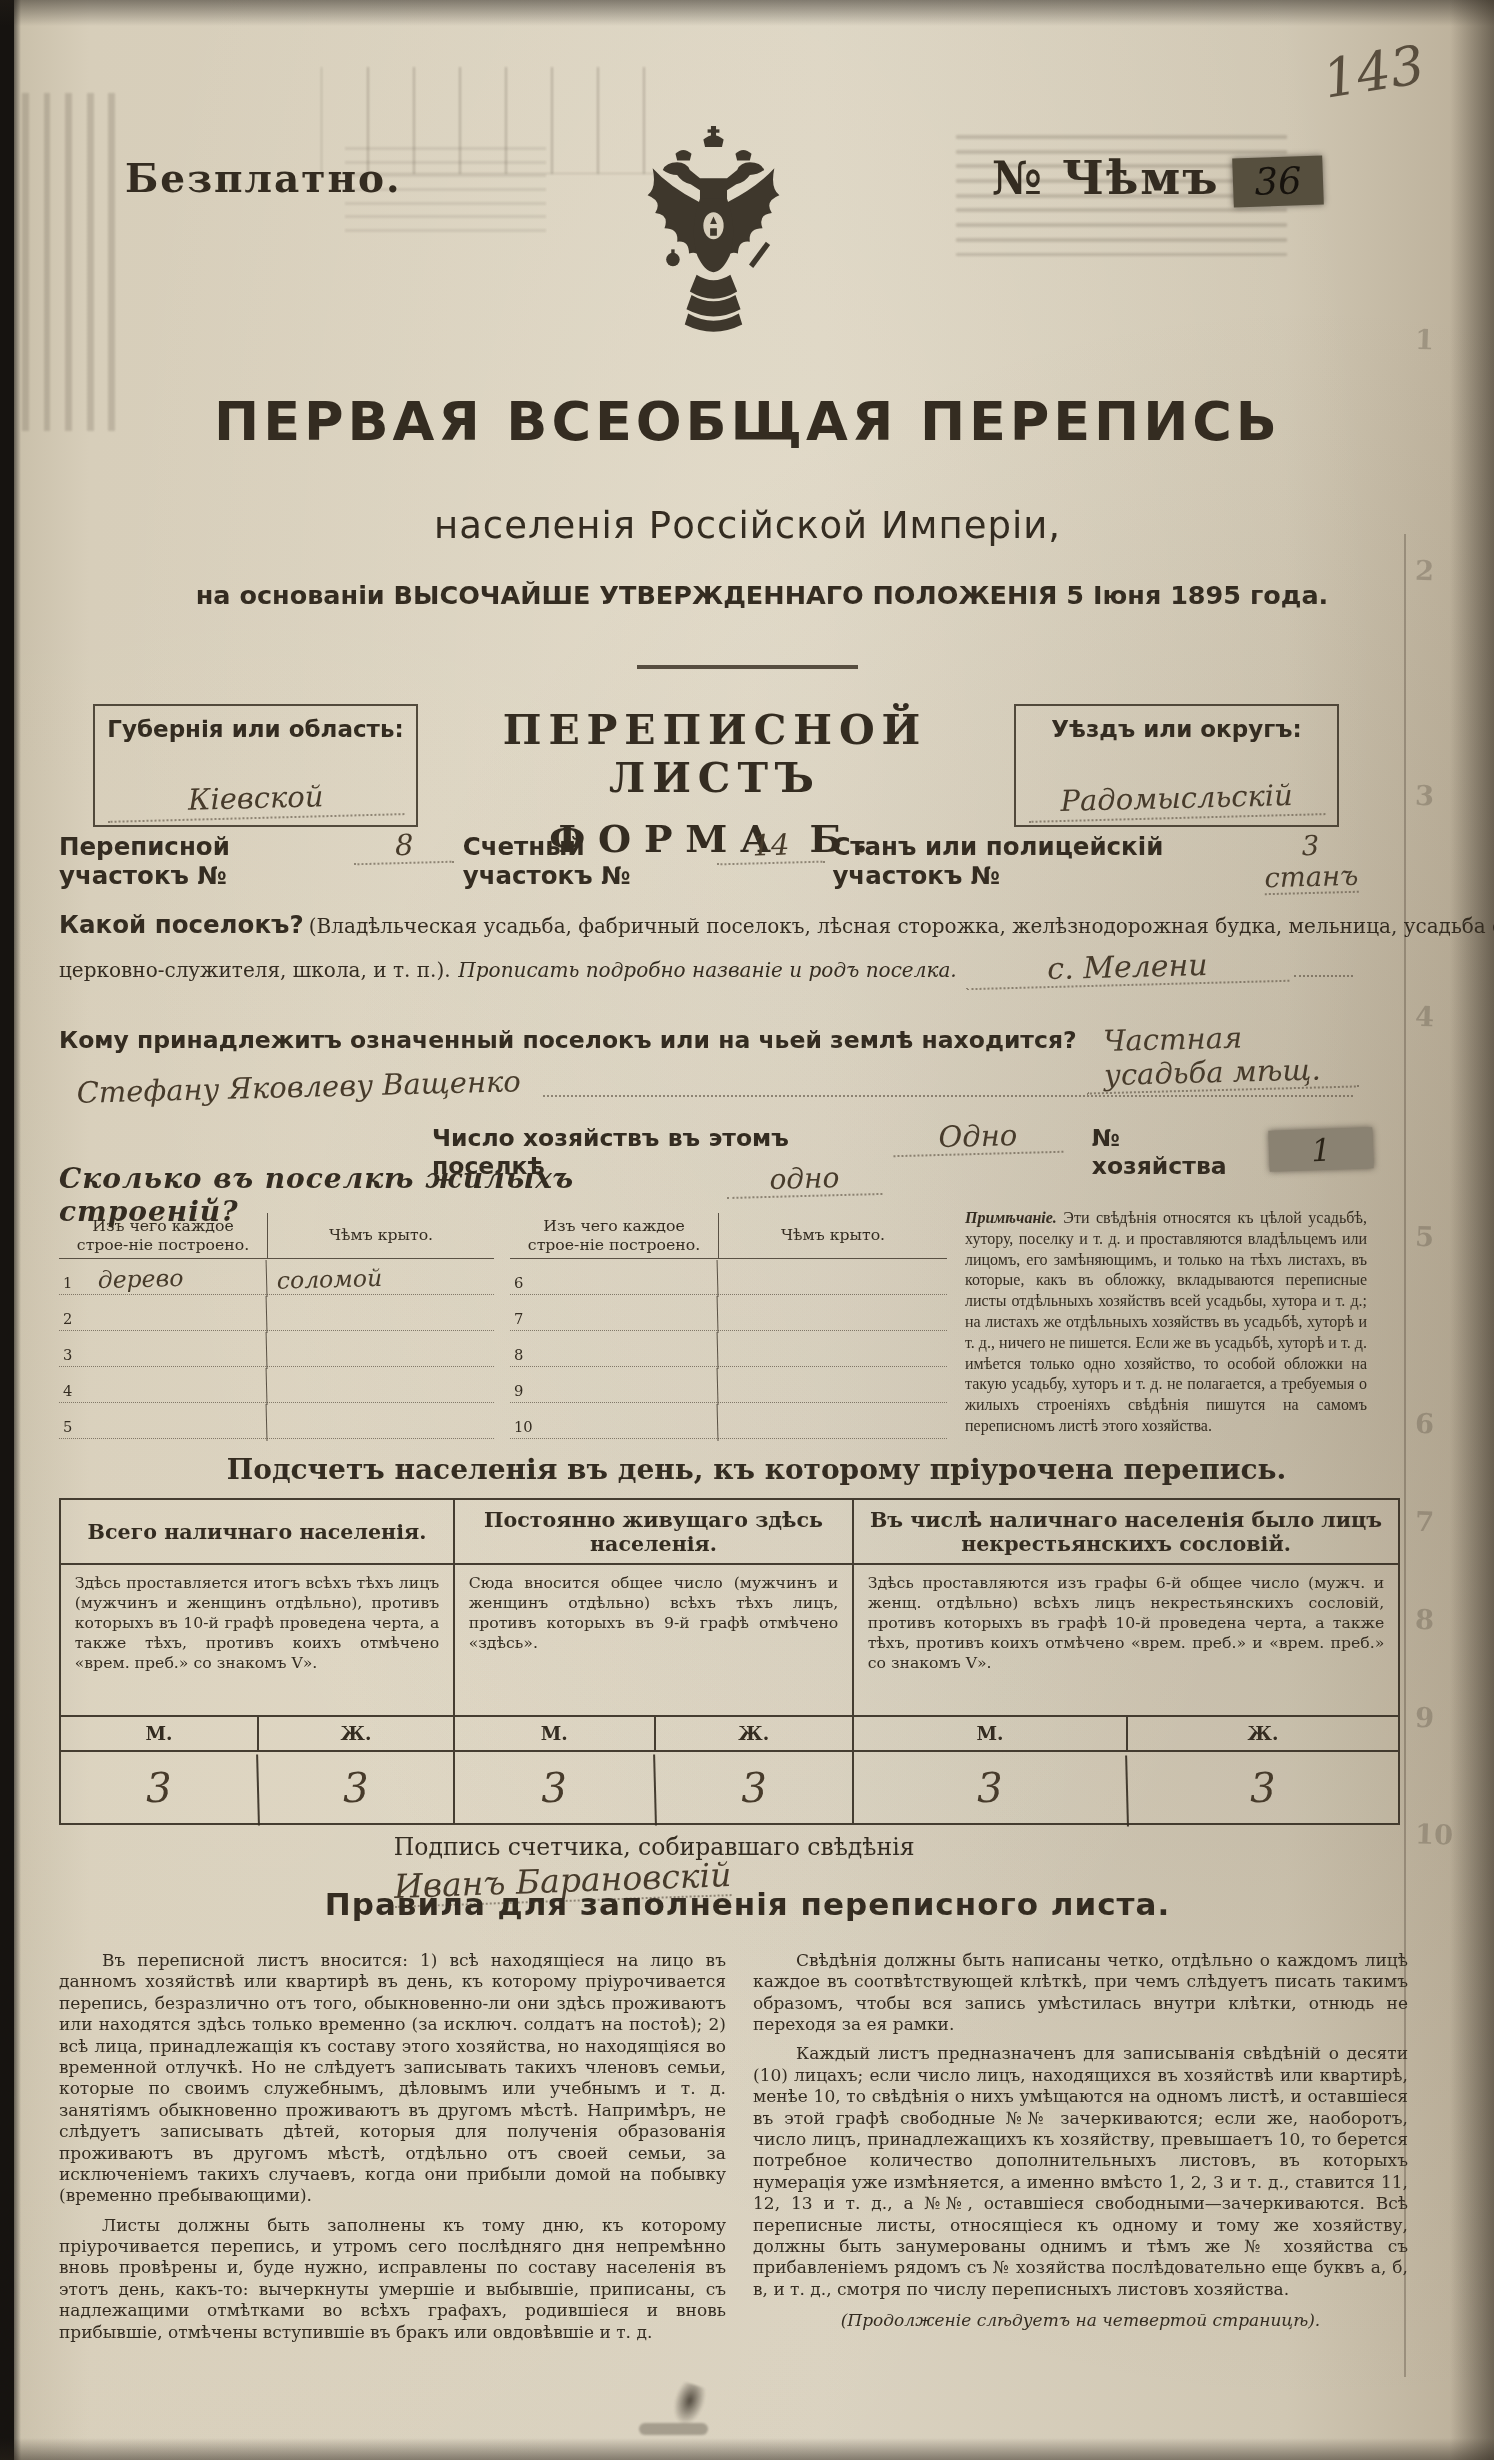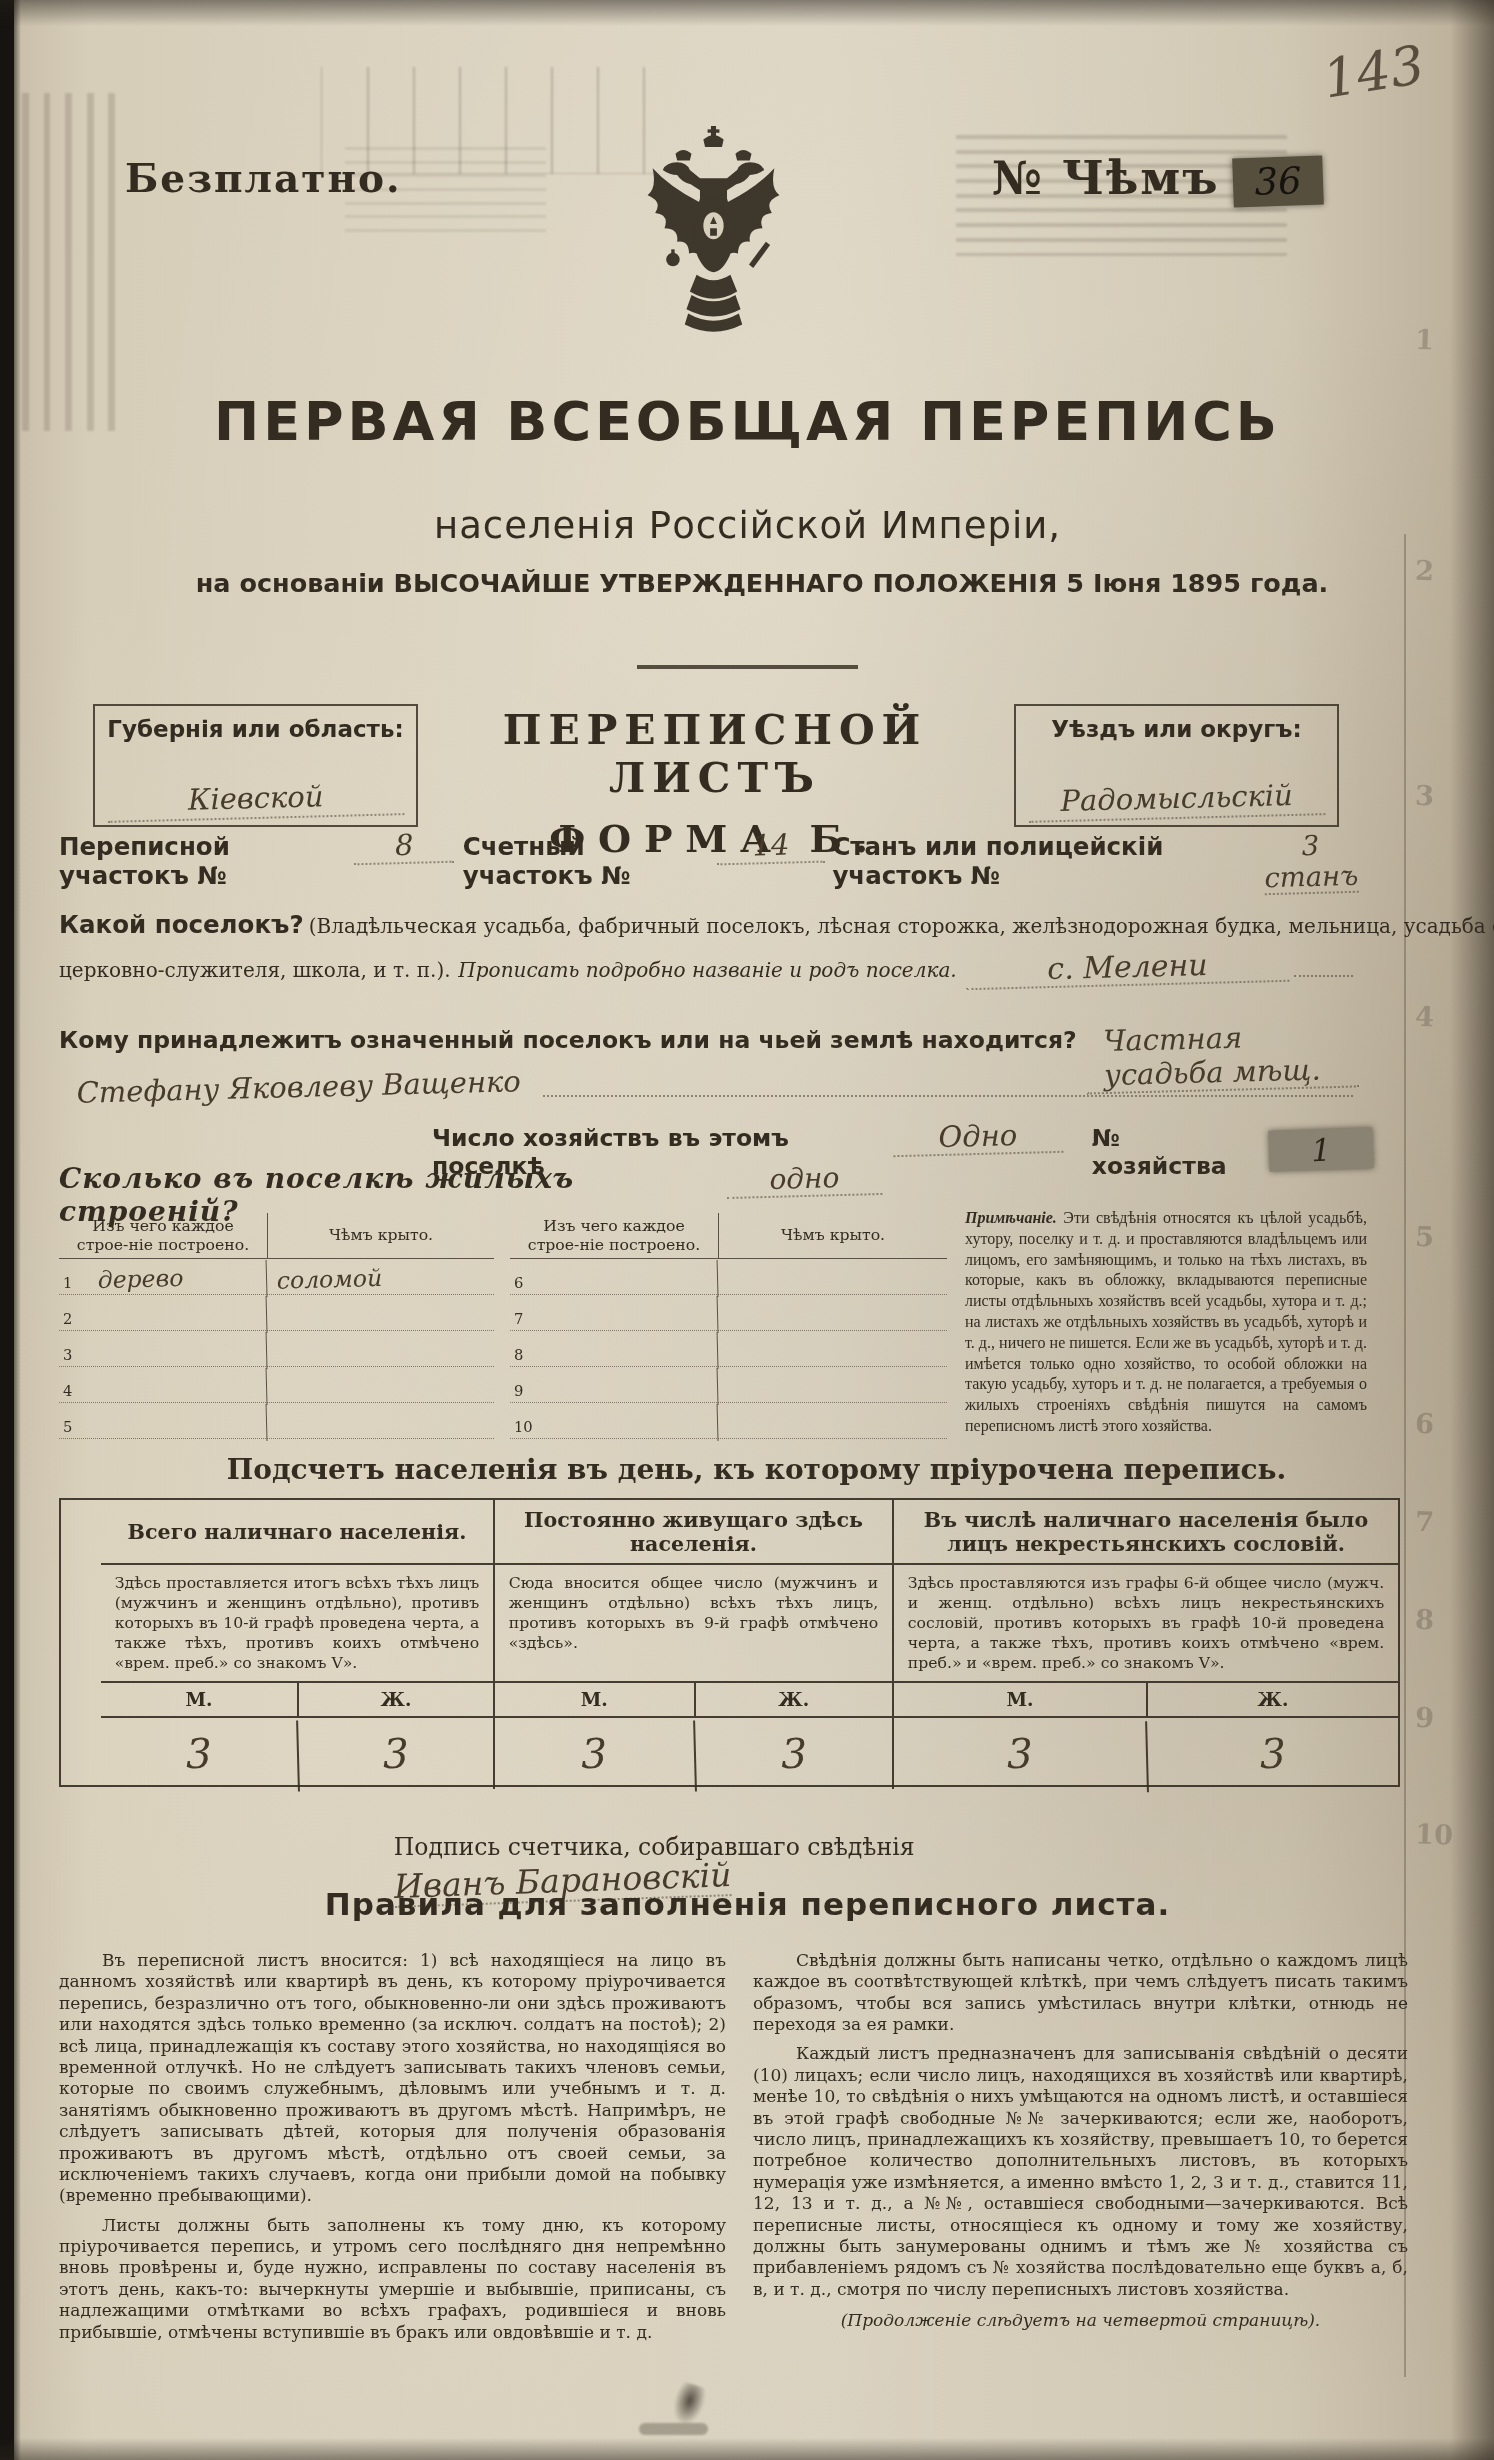--- a/index.html
+++ b/index.html
@@ -130,21 +130,21 @@
     </svg>
   </div>
 
   <div class="abs flexline" style="left:992px;top:151px;">
     <span class="serif b print" style="font-size:46px;letter-spacing:2px;">№ Чѣмъ</span>
     <span class="inkbox hw" style="width:90px;height:49px;font-size:37px;margin-left:13.7px;">36</span>
   </div>
 
   <div class="abs ctr sans b print" style="top:390px;font-size:54px;letter-spacing:3.9px;">ПЕРВАЯ ВСЕОБЩАЯ ПЕРЕПИСЬ</div>
   <div class="abs ctr sans print" style="top:504px;font-size:37px;letter-spacing:1px;">населенія Россійской Имперіи,</div>
-  <div class="abs ctr sans b print" style="top:568px;font-size:25.5px;padding-left:29px;">на основаніи ВЫСОЧАЙШЕ УТВЕРЖДЕННАГО ПОЛОЖЕНІЯ 5 Іюня 1895 года.</div>
+  <div class="abs ctr sans b print" style="top:580px;font-size:25.5px;padding-left:29px;">на основаніи ВЫСОЧАЙШЕ УТВЕРЖДЕННАГО ПОЛОЖЕНІЯ 5 Іюня 1895 года.</div>
   <div class="abs" style="left:637px;top:665px;width:221px;height:3.9px;background:rgba(62,53,40,.85);"></div>
 
   <div class="abs hbox sans" style="left:93px;top:704px;width:325px;height:123px;">
     <div class="hbox-label print">Губернія или область:</div>
     <div class="hbox-val hw">Кіевской</div>
   </div>
 
   <div class="abs" style="left:421px;top:706px;width:588px;text-align:center;">
     <div class="serif b print" style="font-size:41px;letter-spacing:6.9px;">ПЕРЕПИСНОЙ ЛИСТЪ</div>
     <div class="serif b print" style="font-size:38px;letter-spacing:12.7px;margin-top:13.7px;">ФОРМА Б.</div>
@@ -260,21 +260,21 @@
     </div>
   </div>
 
   <div class="abs print" style="left:965px;top:1208px;width:402px;font-size:16px;line-height:1.3;text-align:justify;font-family:Liberation Serif, serif;">
     <span class="b" style="font-style:italic;">Примѣчаніе.</span>
     <span>Эти свѣдѣнія относятся къ цѣлой усадьбѣ, хутору, поселку и т. д. и проставляются владѣльцемъ или лицомъ, его замѣняющимъ, и только на тѣхъ листахъ, въ которые, какъ въ обложку, вкладываются переписные листы отдѣльныхъ хозяйствъ всей усадьбы, хутора и т. д.; на листахъ же отдѣльныхъ хозяйствъ въ усадьбѣ, хуторѣ и т. д., ничего не пишется. Если же въ усадьбѣ, хуторѣ и т. д. имѣется только одно хозяйство, то особой обложки на такую усадьбу, хуторъ и т. д. не полагается, а требуемыя о жилыхъ строеніяхъ свѣдѣнія пишутся на самомъ переписномъ листѣ этого хозяйства.</span>
   </div>
 
   <div class="abs ctr serif b print" style="top:1453px;font-size:28px;padding-left:18px;">Подсчетъ населенія въ день, къ которому пріурочена перепись.</div>
 
-  <div class="abs ttable print" style="left:59px;top:1498px;width:1341px;height:289px;padding-left:40px;">
+  <div class="abs ttable print" style="left:59px;top:1498px;width:1341px;height:327px;">
     <div class="tcol">
       <div class="tcol-title">Всего наличнаго населенія.</div>
       <div class="tcol-note">Здѣсь проставляется итогъ всѣхъ тѣхъ лицъ (мужчинъ и женщинъ отдѣльно), противъ которыхъ въ 10-й графѣ проведена черта, а также тѣхъ, противъ коихъ отмѣчено «врем. преб.» со знакомъ V».</div>
       <div class="mfrow">
         <div>М.</div>
         <div>Ж.</div>
       </div>
       <div class="valrow">
         <div class="hw">3</div>
         <div class="hw">3</div>

